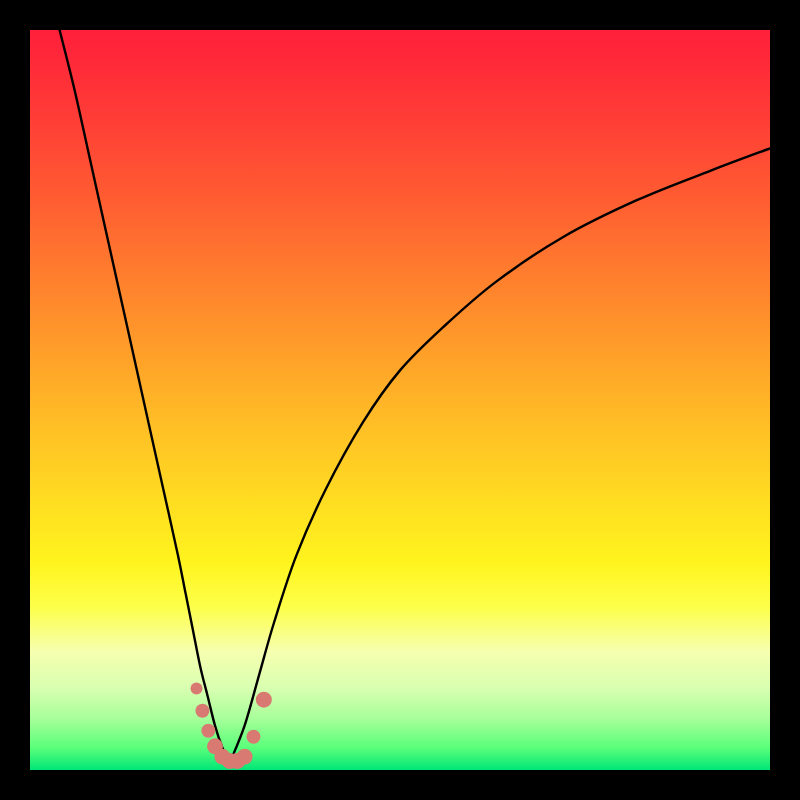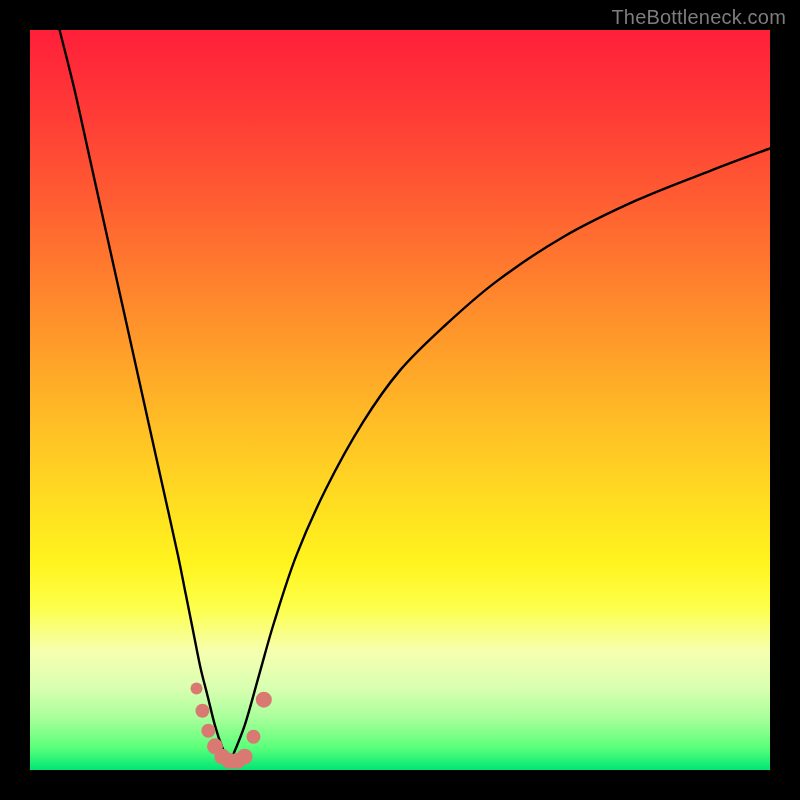--- a/index.html
+++ b/index.html
@@ -78,14 +78,13 @@
           <circle cx="185" cy="716.32" r="8" fill="#d87a72"></circle>
           <circle cx="192.4" cy="726.68" r="8" fill="#d87a72"></circle>
           <circle cx="199.8" cy="731.12" r="8" fill="#d87a72"></circle>
           <circle cx="207.20000000000002" cy="731.12" r="8" fill="#d87a72"></circle>
           <circle cx="214.6" cy="726.68" r="8" fill="#d87a72"></circle>
           <circle cx="223.48" cy="706.7" r="7" fill="#d87a72"></circle>
           <circle cx="233.84" cy="669.7" r="8" fill="#d87a72"></circle>
         </g>
     </svg>
   </div>
-  <div class="watermark">TheBottleneck.com</div>
 </div>
 
 </body></html>

